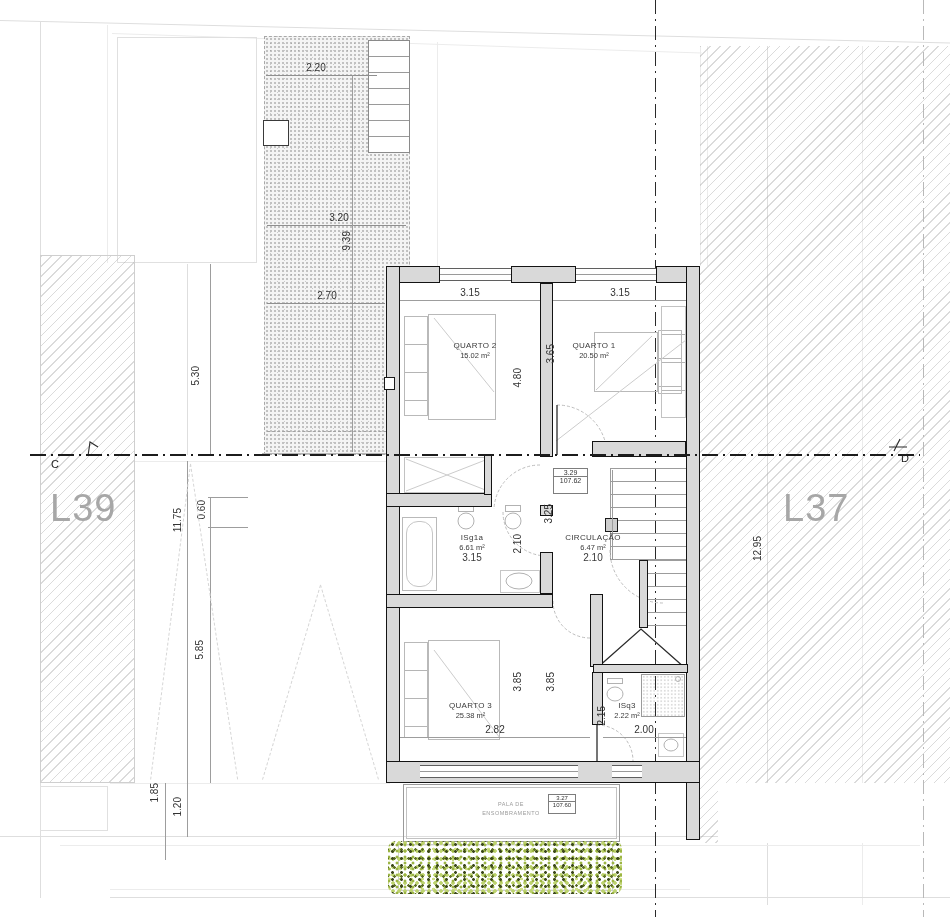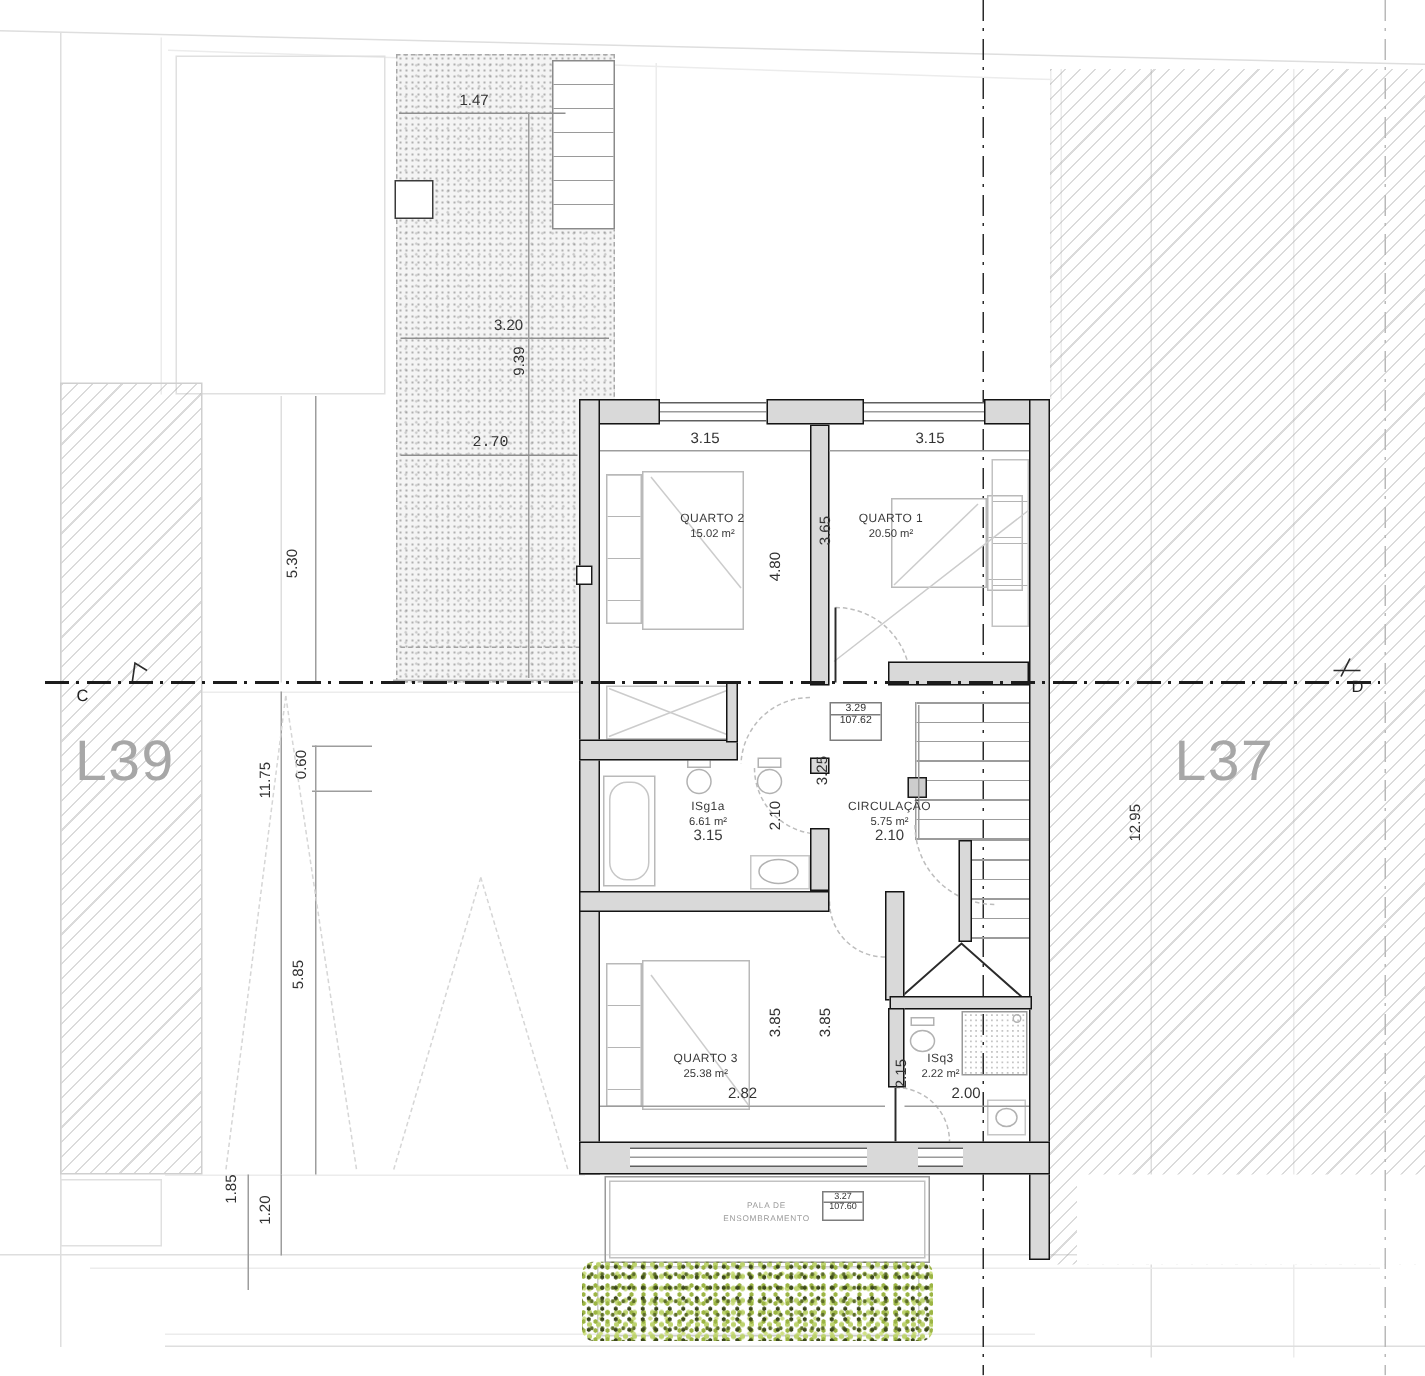--- a/index.html
+++ b/index.html
@@ -91,27 +91,27 @@
   <div class="a" style="left:718px;top:783px;width:232px;height:60px;background:#fff;"></div>
   <div class="a lot" style="left:783px;top:487px;">L37</div>
 
   <div class="a stip" style="left:264px;top:36px;width:146px;height:419px;"></div>
   <div class="a steps" style="left:368px;top:40px;width:42px;height:113px;"></div>
   <div class="a fix" style="left:263px;top:120px;width:26px;height:26px;border:1.5px solid #3a3a3a;"></div>
   <div class="a dash" style="left:267px;top:431px;width:140px;"></div>
   <div class="a hl" style="left:262px;top:453px;width:148px;background:#b5b5b5;"></div>
 
   <div class="a hl" style="left:266px;top:75px;width:111px;background:#8f8f8f;"></div>
-  <div class="a dim ctr" style="left:266px;top:62px;width:100px;">1.47</div>
+  <div class="a dim ctr" style="left:266px;top:62px;width:100px;">2.20</div>
   <div class="a hl" style="left:267px;top:225px;width:139px;background:#8f8f8f;"></div>
   <div class="a dim ctr" style="left:289px;top:212px;width:100px;">3.20</div>
   <div class="a vl" style="left:352px;top:75px;height:377px;background:#9d9d9d;"></div>
   <div class="a dimv" style="left:341px;top:231px;">9.39</div>
   <div class="a hl" style="left:267px;top:303px;width:118px;background:#8f8f8f;"></div>
-  <div class="a dim ctr" style="left:277px;top:290px;width:100px;font-family:Liberation Mono, monospace;">2.70</div>
+  <div class="a dim ctr" style="left:277px;top:290px;width:100px;">2.70</div>
 
   <div class="a vl" style="left:210px;top:264px;height:191px;background:#9d9d9d;"></div>
   <div class="a vl f" style="left:187px;top:264px;height:191px;"></div>
   <div class="a dimv" style="left:190px;top:366px;">5.30</div>
   <div class="a vl" style="left:187px;top:461px;height:322px;background:#9d9d9d;"></div>
   <div class="a dimv" style="left:172px;top:508px;">11.75</div>
   <div class="a vl" style="left:210px;top:497px;height:30px;background:#9d9d9d;"></div>
   <div class="a hl" style="left:208px;top:497px;width:40px;background:#9d9d9d;"></div>
   <div class="a hl" style="left:208px;top:527px;width:40px;background:#9d9d9d;"></div>
   <div class="a dimv" style="left:196px;top:500px;">0.60</div>
@@ -235,21 +235,21 @@
     <div class="n">QUARTO 1</div>
     <div class="ar">20.50 m²</div>
   </div>
   <div class="a rm" style="left:437px;top:533px;width:70px;">
     <div class="n">ISg1a</div>
     <div class="ar">6.61 m²</div>
     <div class="d">3.15</div>
   </div>
   <div class="a rm" style="left:551px;top:533px;width:84px;">
     <div class="n">CIRCULAÇÃO</div>
-    <div class="ar">5.75 m²</div>
+    <div class="ar">6.47 m²</div>
     <div class="d">2.10</div>
   </div>
   <div class="a rm" style="left:428px;top:701px;width:85px;">
     <div class="n">QUARTO 3</div>
     <div class="ar">25.38 m²</div>
   </div>
   <div class="a rm" style="left:598px;top:701px;width:58px;">
     <div class="n">ISq3</div>
     <div class="ar">2.22 m²</div>
   </div>

